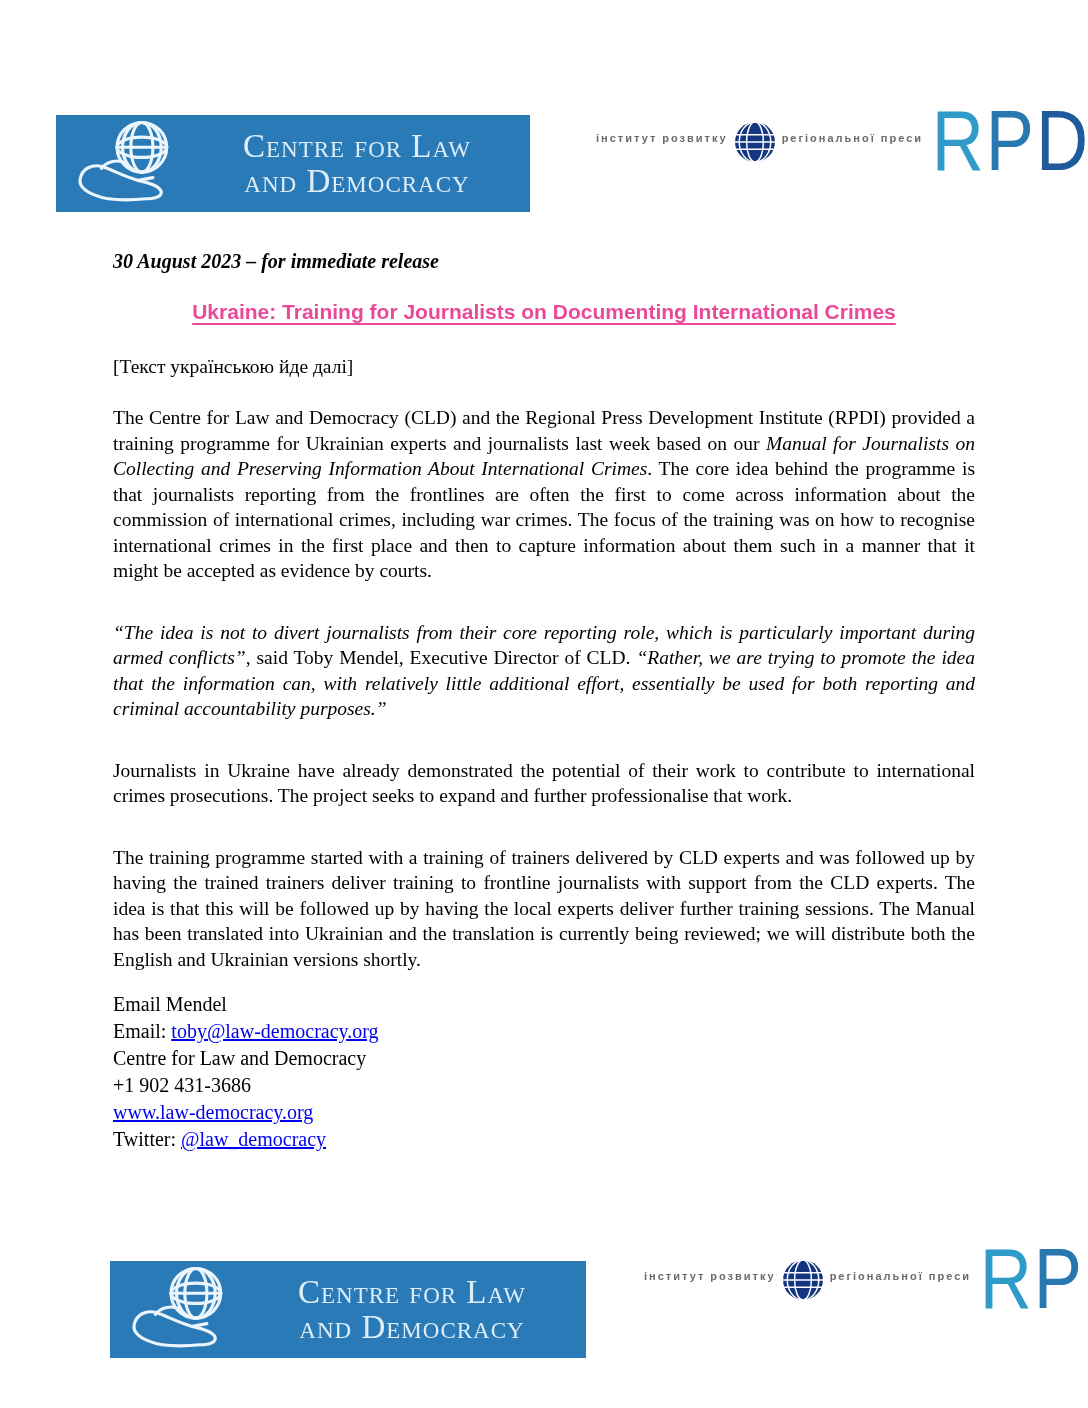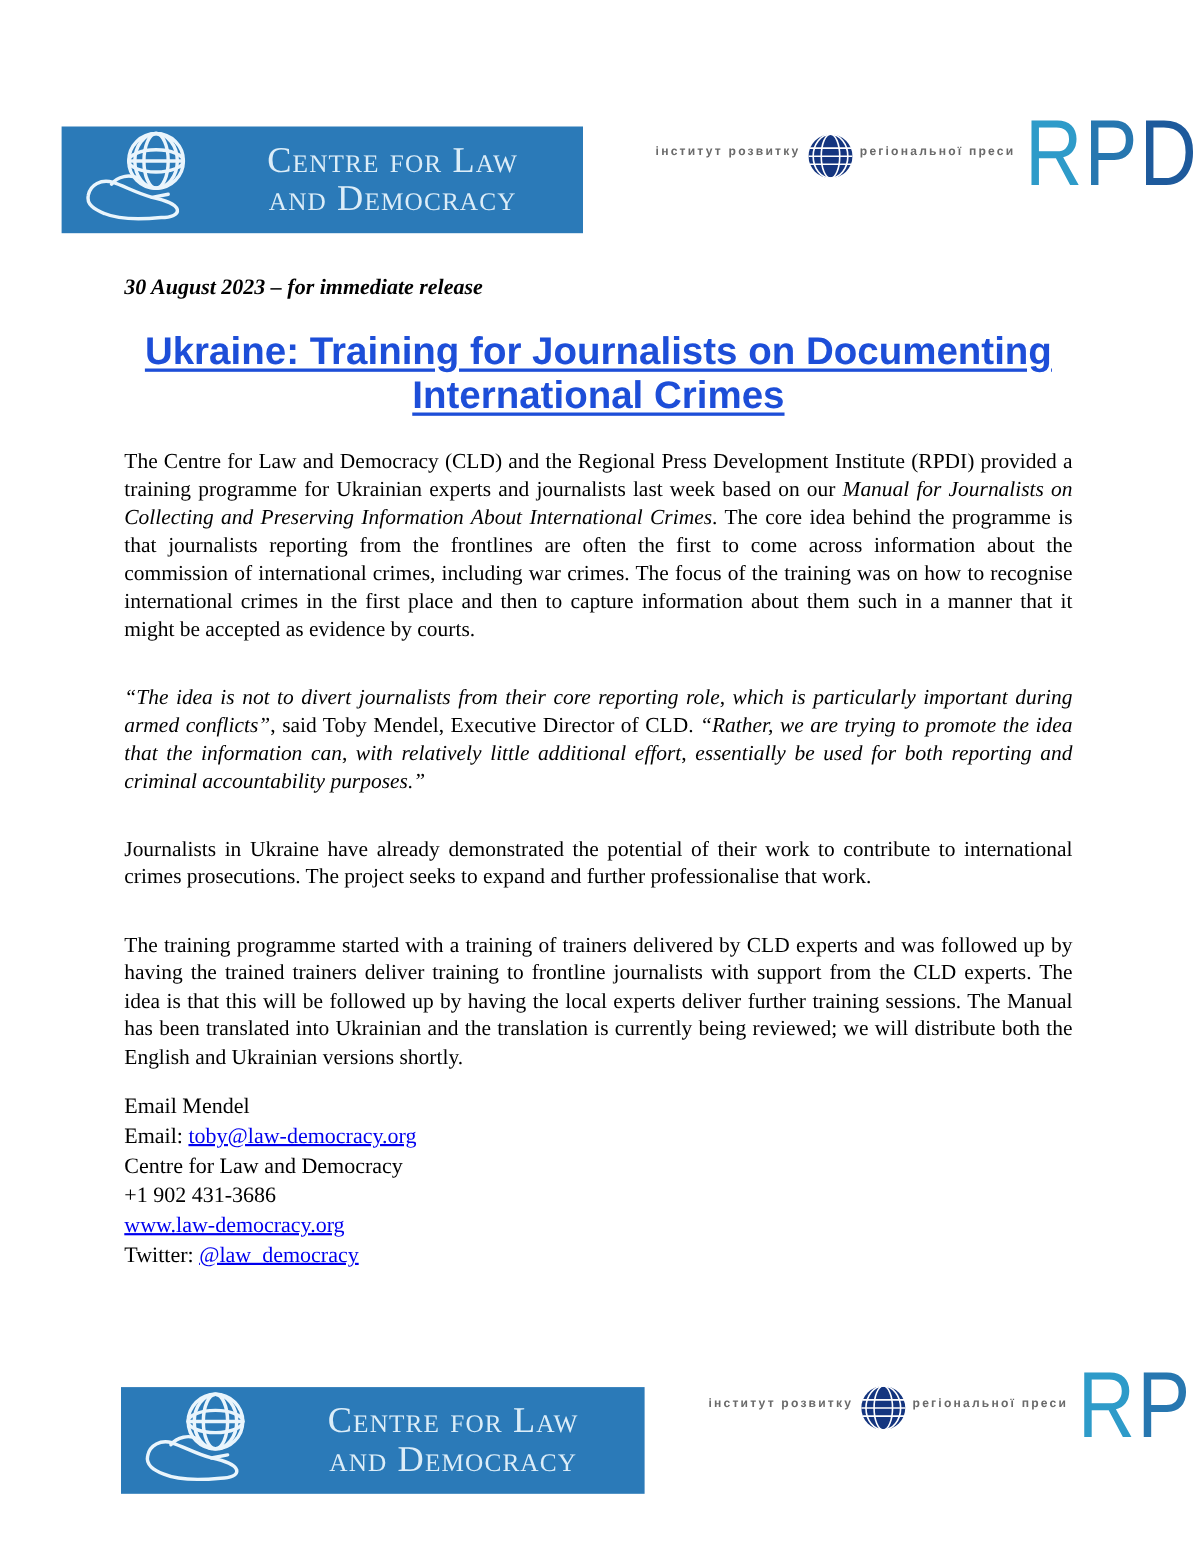--- a/index.html
+++ b/index.html
@@ -37,22 +37,22 @@
     margin-top:-4px;white-space:nowrap;
   }
   .rpdi-row3{
     font-family:"Liberation Sans", sans-serif;font-weight:bold;font-size:11.5px;
     color:#6a6a6a;letter-spacing:3px;word-spacing:6px;margin-top:8px;white-space:nowrap;
   }
   
   .doc{position:absolute;left:113px;top:250px;width:862px;}
   .date-line{font-size:20px;font-weight:bold;font-style:italic;margin:0;}
   .title{
-    font-family:"Liberation Sans", sans-serif;font-weight:bold;font-size:35px;
-    color:#1d4ed8;text-align:center;margin:27px 0 0 0;
+    font-family:"Liberation Sans", sans-serif;font-weight:bold;font-size:21px;
+    color:#ec4899;text-align:center;margin:27px 0 0 0;
     text-decoration:underline;text-underline-offset:4px;
   }
   .note{font-size:19.5px;margin:32px 0 0 0;}
   .para{font-size:19.5px;line-height:25.5px;text-align:justify;margin:36px 0 0 0;}
   .para.first{margin-top:27px;}
   .italic{font-style:italic;}
   .contact-heading{
     font-size:20px;font-weight:bold;font-style:italic;color:#366092;margin:26px 0 0 0;
   }
   .contact-block{font-size:20px;line-height:27px;margin:19px 0 0 0;}
@@ -106,20 +106,21 @@
   </div>
   <div class="rpdi-row3">regional press development institute</div>
 </div>
 
 <div class="doc">
 
   <p class="date-line">30 August 2023 – for immediate release</p>
 
   <h1 class="title">Ukraine: Training for Journalists on Documenting International Crimes</h1>
 
+  <p class="note">[Текст українською йде далі]</p>
 
   <p class="para first"><span>The Centre for Law and Democracy (CLD) and the Regional Press Development Institute (RPDI) provided a training programme for Ukrainian experts and journalists last week based on our </span><span class="italic">Manual for Journalists on Collecting and Preserving Information About International Crimes</span><span>. The core idea behind the programme is that journalists reporting from the frontlines are often the first to come across information about the commission of international crimes, including war crimes. The focus of the training was on how to recognise international crimes in the first place and then to capture information about them such in a manner that it might be accepted as evidence by courts.</span></p>
 
   <p class="para"><span class="italic">“The idea is not to divert journalists from their core reporting role, which is particularly important during armed conflicts”</span><span>, said Toby Mendel, Executive Director of CLD. </span><span class="italic">“Rather, we are trying to promote the idea that the information can, with relatively little additional effort, essentially be used for both reporting and criminal accountability purposes.”</span></p>
 
   <p class="para">Journalists in Ukraine have already demonstrated the potential of their work to contribute to international crimes prosecutions. The project seeks to expand and further professionalise that work.</p>
 
   <p class="para">The training programme started with a training of trainers delivered by CLD experts and was followed up by having the trained trainers deliver training to frontline journalists with support from the CLD experts. The idea is that this will be followed up by having the local experts deliver further training sessions. The Manual has been translated into Ukrainian and the translation is currently being reviewed; we will distribute both the English and Ukrainian versions shortly.</p>
 
 

